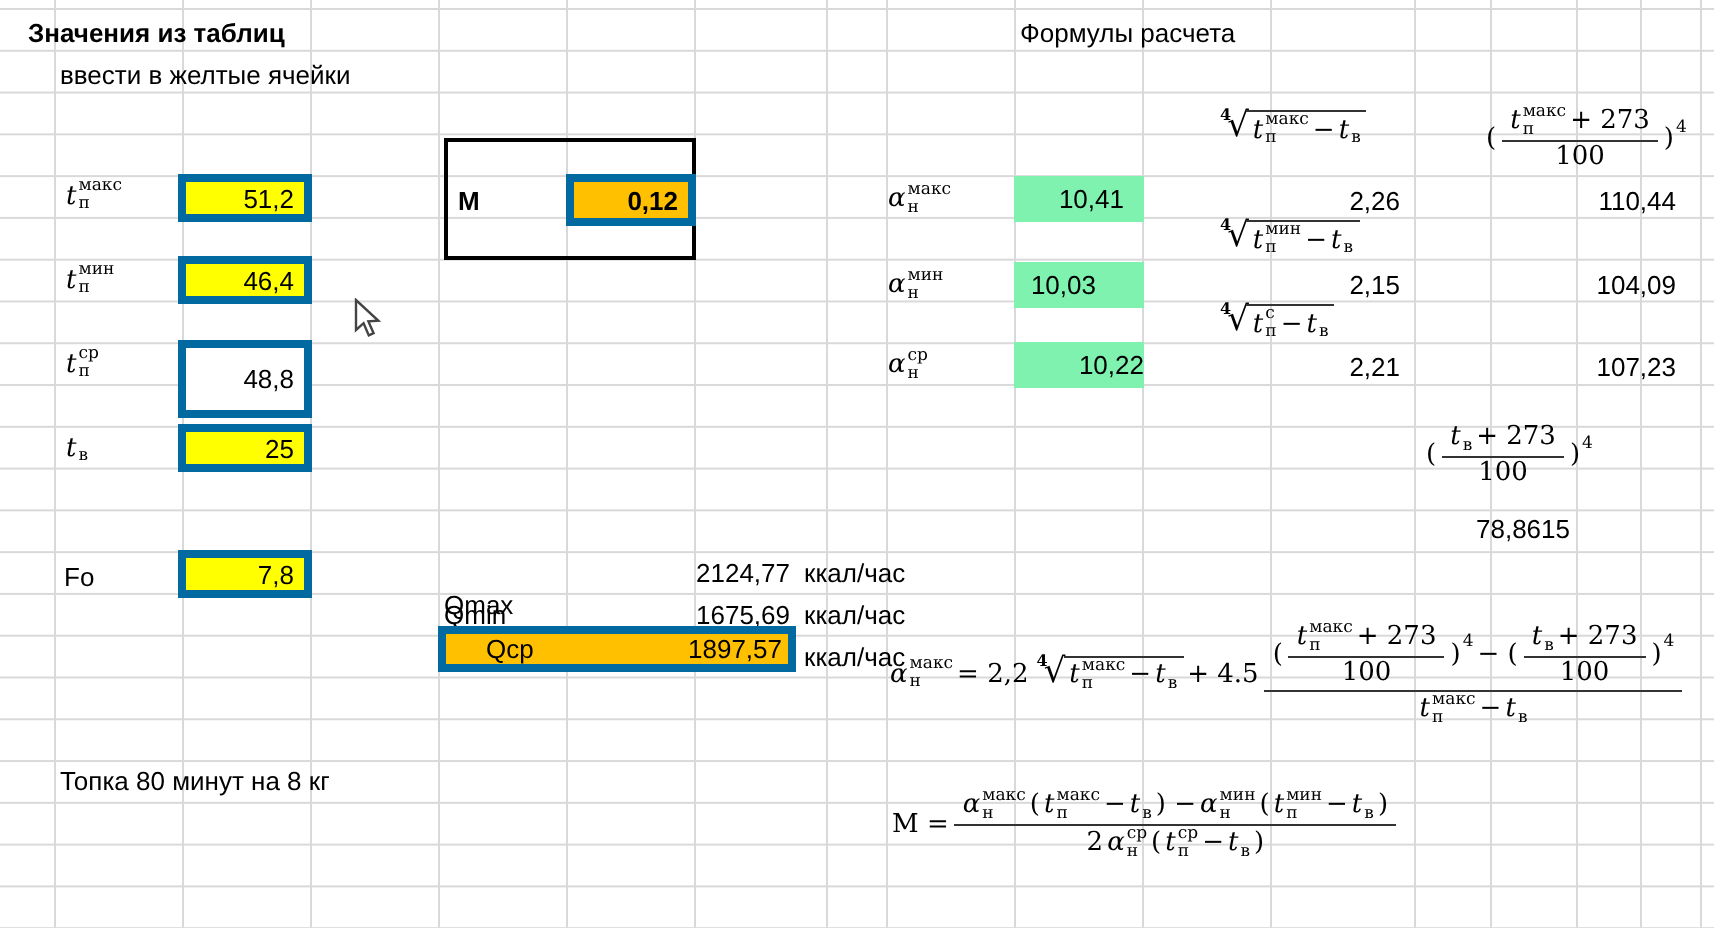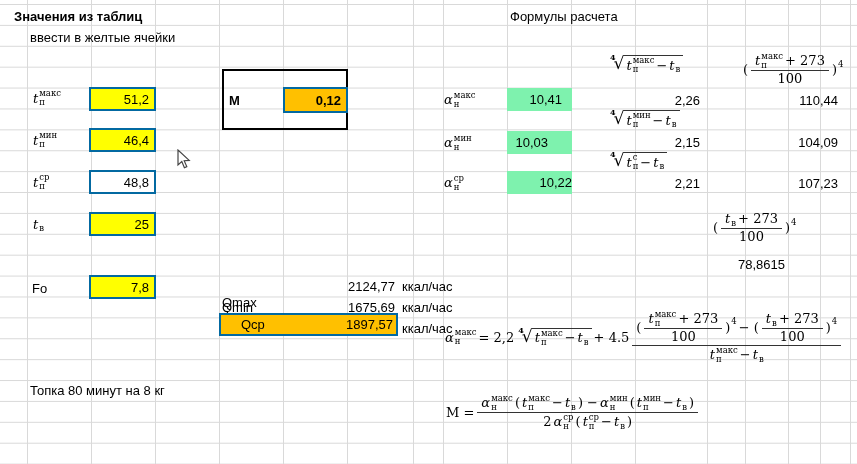--- a/index.html
+++ b/index.html
@@ -18,21 +18,21 @@
       linear-gradient(to bottom,#d9d9d9 0 1px,transparent 1px);
     background-size:1px 100%,1px 100%,1px 100%,1px 100%,1px 100%,1px 100%,1px 100%,1px 100%,
       1px 100%,1px 100%,1px 100%,1px 100%,1px 100%,1px 100%,1px 100%,1px 100%,100% 20.9px;
     background-position:27px 0,91px 0,155px 0,219px 0,283px 0,347px 0,413px 0,443px 0,
       507px 0,571px 0,635px 0,707px 0,745px 0,788px 0,820px 0,850px 0,0 4px;
     background-repeat:no-repeat,no-repeat,no-repeat,no-repeat,no-repeat,no-repeat,no-repeat,
       no-repeat,no-repeat,no-repeat,no-repeat,no-repeat,no-repeat,no-repeat,no-repeat,no-repeat,repeat;}
   .txt{position:absolute;font-size:13px;white-space:nowrap;line-height:15px;}
   .cell{position:absolute;box-sizing:border-box;font-size:13px;display:flex;
         align-items:center;justify-content:flex-end;padding-right:5px;}
-  .thick{border:2px solid #0369a1;}
+  .thick{border:4px solid #0369a1;}
   .num{position:absolute;font-size:13px;text-align:right;line-height:15px;}
   .math{position:absolute;font-family:"DejaVu Serif",serif;font-size:13px;
         display:inline-flex;align-items:center;white-space:pre;}
   .m-txt{white-space:pre;margin:0 1px;}
   .m-ss{display:inline-flex;align-items:center;margin:0 1px;}
   .m-ss .b{font-style:italic;}
   .m-sc{display:inline-flex;flex-direction:column;font-size:8.5px;line-height:1;margin-left:1px;font-style:normal;}
   .m-sc .sup,.m-sc .sub{min-height:9px;display:block;}
   .m-frac{display:inline-flex;flex-direction:column;align-items:center;margin:0 2px;}
   .m-num,.m-den{display:inline-flex;align-items:center;justify-content:center;padding:0 3px;line-height:1.25;}
@@ -59,21 +59,21 @@
 <div class="cell thick" style="left: 89px; top: 87px; width: 67px; height: 24px; background: rgb(255, 255, 0);">
     <span>51,2</span>
   </div>
 
 <div class="math" style="left:32px;top:128px;height:24px;"><span class="m-ss"><span class="b">t</span><span class="m-sc"><span class="sup">мин</span><span class="sub">п</span></span></span></div>
 <div class="cell thick" style="left: 89px; top: 128px; width: 67px; height: 24px; background: rgb(255, 255, 0);">
     <span>46,4</span>
   </div>
 
 <div class="math" style="left:32px;top:170px;height:24px;"><span class="m-ss"><span class="b">t</span><span class="m-sc"><span class="sup">ср</span><span class="sub">п</span></span></span></div>
-<div class="cell thick" style="left: 89px; top: 170px; width: 67px; height: 24px; background: rgb(255, 255, 255);">
+<div class="cell thick" style="left: 89px; top: 170px; width: 67px; height: 39px; background: rgb(255, 255, 255);">
     <span>48,8</span>
   </div>
 
 <div class="math" style="left:32px;top:212px;height:24px;"><span class="m-ss"><span class="b">t</span><span class="m-sc"><span class="sup"></span><span class="sub">в</span></span></span></div>
 <div class="cell thick" style="left: 89px; top: 212px; width: 67px; height: 24px; background: rgb(255, 255, 0);">
     <span>25</span>
   </div>
 
 <div class="txt" style="left:32px;top:281px;">Fo</div>
 <div class="cell thick" style="left: 89px; top: 275px; width: 67px; height: 24px; background: rgb(255, 255, 0);">

